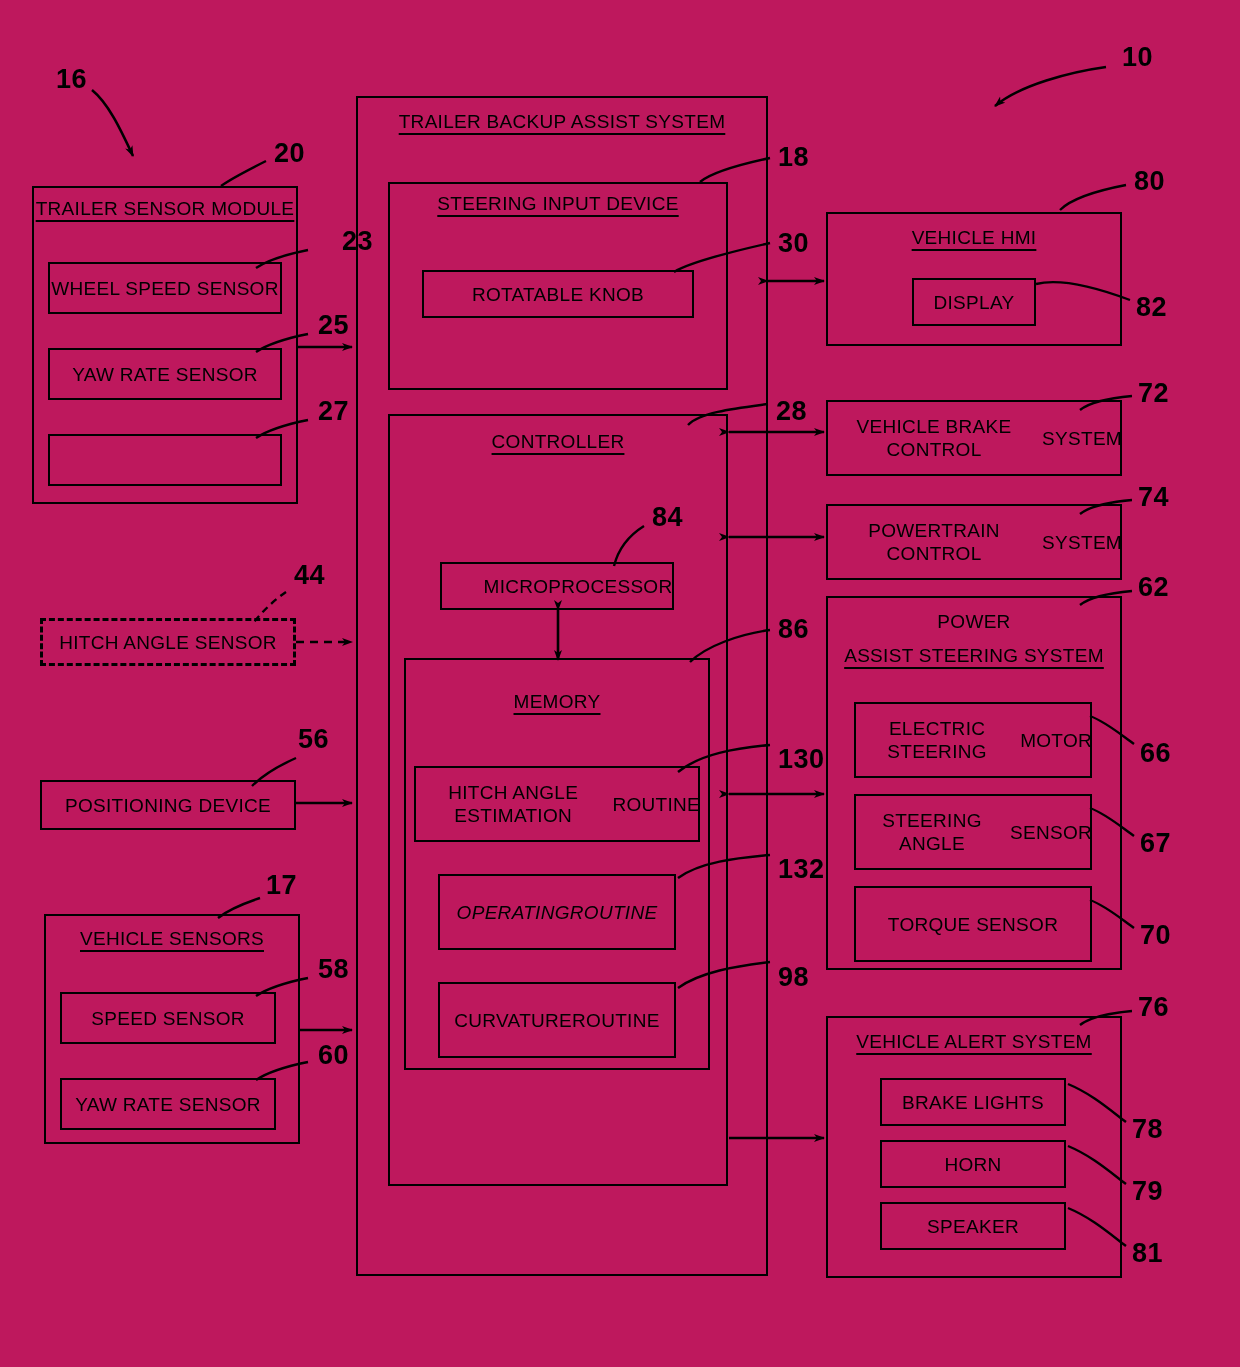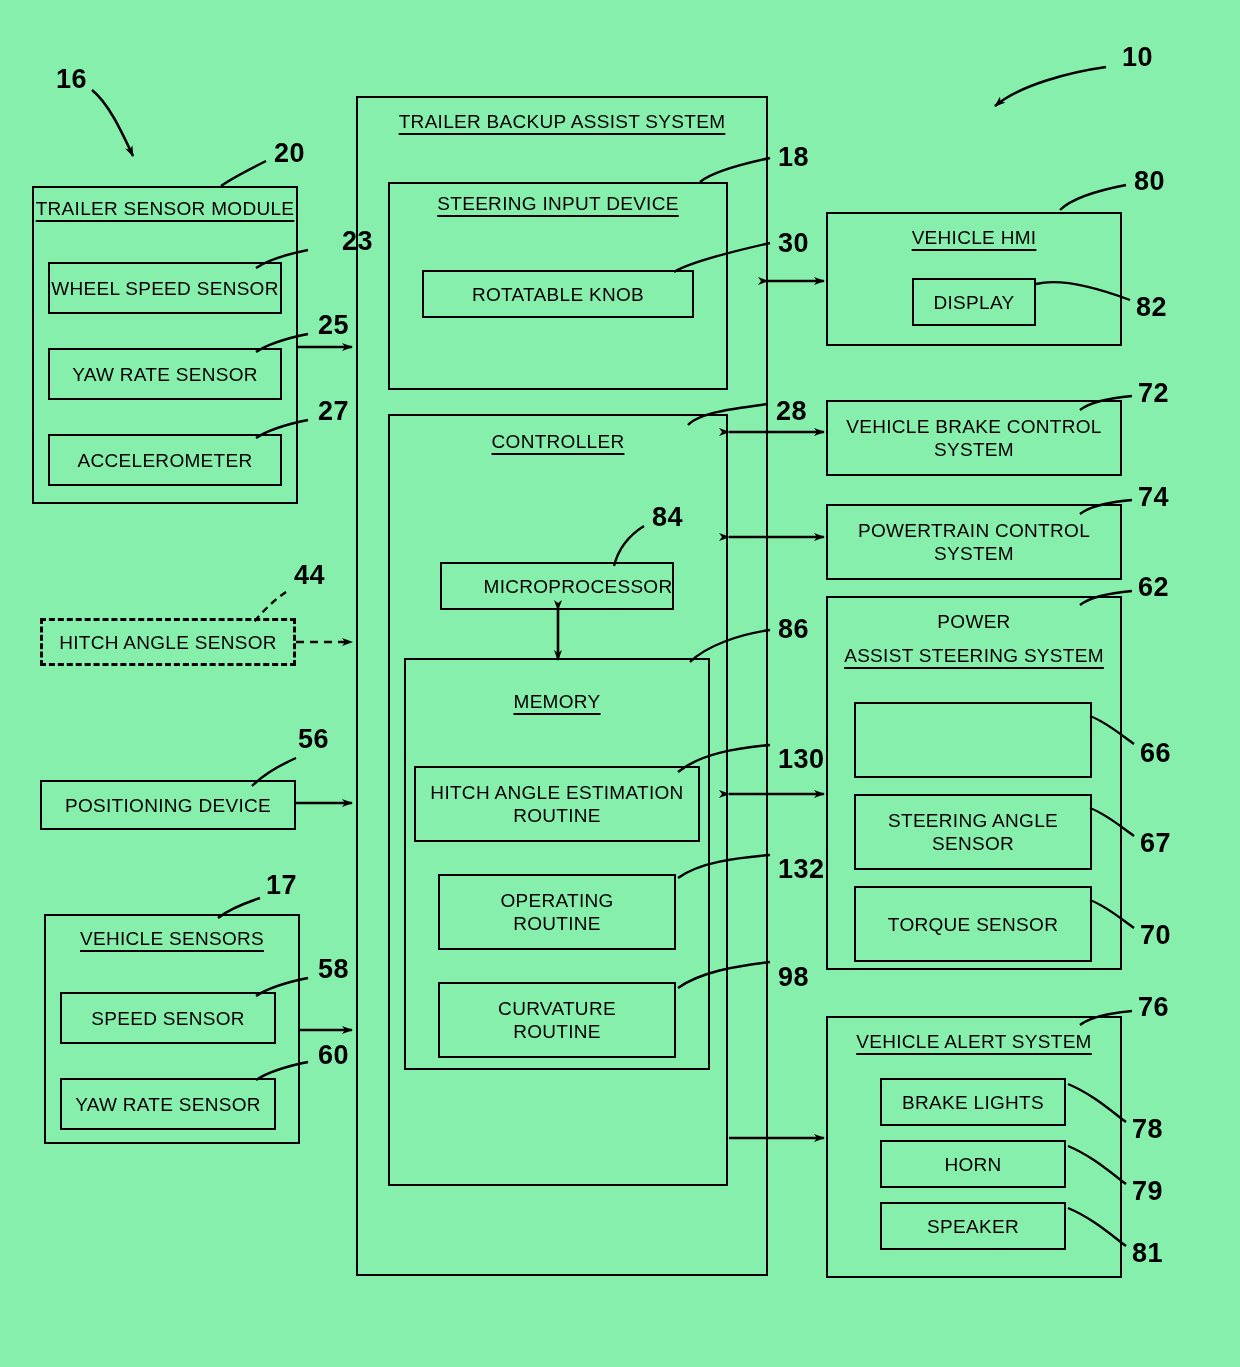--- a/index.html
+++ b/index.html
@@ -8,21 +8,21 @@
     background: #ffffff;
   }
   body {
     font-family: "Liberation Sans", sans-serif;
     color: #000000;
   }
   #canvas {
     position: relative;
     width: 1240px;
     height: 1367px;
-    background: #86efac;
+    background: #be185d;
     overflow: hidden;
   }
   svg#wires {
     position: absolute;
     left: 0;
     top: 0;
     width: 1240px;
     height: 1367px;
     pointer-events: none;
   }
@@ -61,21 +61,21 @@
     box-sizing: border-box;
   }
   .refnum {
     position: absolute;
     font-size: 27px;
     font-weight: bold;
     letter-spacing: 0.5px;
     white-space: nowrap;
   }
   .two-line {
-    flex-direction: column;
+    flex-direction: row;
   }
 </style>
 </head>
 <body>
 
 <div id="canvas">
 
   <svg id="wires" viewBox="0 0 1240 1367">
     <defs>
       <marker id="ah" markerWidth="12" markerHeight="12" refX="10" refY="4" orient="auto" markerUnits="userSpaceOnUse">
@@ -206,21 +206,20 @@
   <div class="box" style="left:32px; top:186px; width:266px; height:318px;"></div>
   <div class="title u" style="left:32px; top:197px; width:266px;">TRAILER SENSOR MODULE</div>
 
   <div class="box" style="left:48px; top:262px; width:234px; height:52px;"></div>
   <div class="lbl" style="left:48px; top:262px; width:234px; height:52px;">WHEEL SPEED SENSOR</div>
 
   <div class="box" style="left:48px; top:348px; width:234px; height:52px;"></div>
   <div class="lbl" style="left:48px; top:348px; width:234px; height:52px;">YAW RATE SENSOR</div>
 
   <div class="box" style="left:48px; top:434px; width:234px; height:52px;"></div>
-  <div class="lbl" style="left:48px; top:434px; width:234px; height:52px;">ACCELEROMETER</div>
 
   <div class="box dashed" style="left:40px; top:618px; width:256px; height:48px;"></div>
   <div class="lbl" style="left:40px; top:618px; width:256px; height:48px;">HITCH ANGLE SENSOR</div>
 
   <div class="box" style="left:40px; top:780px; width:256px; height:50px;"></div>
   <div class="lbl" style="left:40px; top:780px; width:256px; height:50px;">POSITIONING DEVICE</div>
 
   <div class="box" style="left:44px; top:914px; width:256px; height:230px;"></div>
   <div class="title u" style="left:44px; top:927px; width:256px;">VEHICLE SENSORS</div>
 
@@ -247,21 +246,21 @@
   <div class="box" style="left:404px; top:658px; width:306px; height:412px;"></div>
   <div class="title u" style="left:404px; top:690px; width:306px;">MEMORY</div>
 
   <div class="box" style="left:414px; top:766px; width:286px; height:76px;"></div>
   <div class="lbl two-line" style="left:414px; top:766px; width:286px; height:76px;">
     <span>HITCH ANGLE ESTIMATION</span>
     <span>ROUTINE</span>
   </div>
 
   <div class="box" style="left:438px; top:874px; width:238px; height:76px;"></div>
-  <div class="lbl two-line" style="left:438px; top:874px; width:238px; height:76px;">
+  <div class="lbl two-line" style="left:438px; top:874px; width:238px; height:76px;font-style:italic;">
     <span>OPERATING</span>
     <span>ROUTINE</span>
   </div>
 
   <div class="box" style="left:438px; top:982px; width:238px; height:76px;"></div>
   <div class="lbl two-line" style="left:438px; top:982px; width:238px; height:76px;">
     <span>CURVATURE</span>
     <span>ROUTINE</span>
   </div>
 
@@ -280,20 +279,24 @@
   <div class="lbl two-line" style="left:826px; top:504px; width:296px; height:76px;">
     <span>POWERTRAIN CONTROL</span>
     <span>SYSTEM</span>
   </div>
 
   <div class="box" style="left:826px; top:596px; width:296px; height:374px;"></div>
   <div class="title" style="left:826px; top:610px; width:296px;">POWER</div>
   <div class="title u" style="left:826px; top:644px; width:296px;">ASSIST STEERING SYSTEM</div>
 
   <div class="box" style="left:854px; top:702px; width:238px; height:76px;"></div>
+  <div class="lbl two-line" style="left:854px; top:702px; width:238px; height:76px;">
+    <span>ELECTRIC STEERING</span>
+    <span>MOTOR</span>
+  </div>
 
   <div class="box" style="left:854px; top:794px; width:238px; height:76px;"></div>
   <div class="lbl two-line" style="left:854px; top:794px; width:238px; height:76px;">
     <span>STEERING ANGLE</span>
     <span>SENSOR</span>
   </div>
 
   <div class="box" style="left:854px; top:886px; width:238px; height:76px;"></div>
   <div class="lbl" style="left:854px; top:886px; width:238px; height:76px;">TORQUE SENSOR</div>
 

